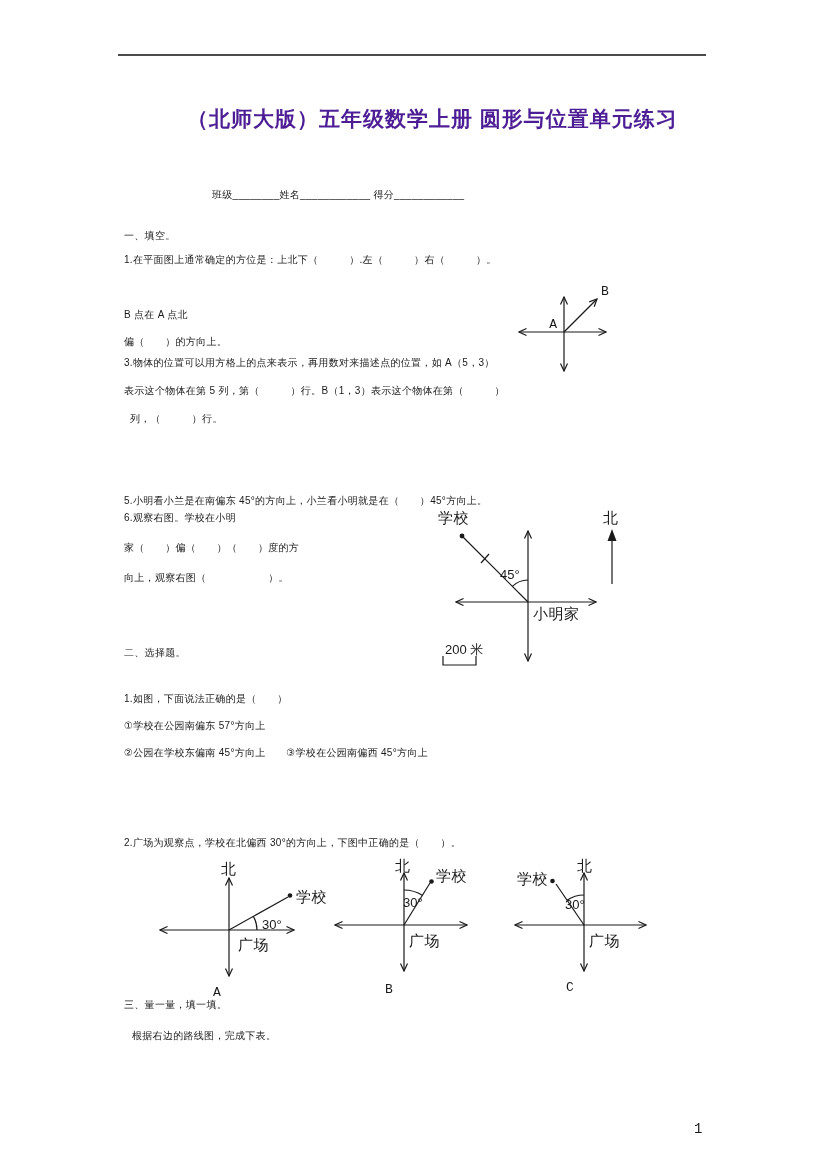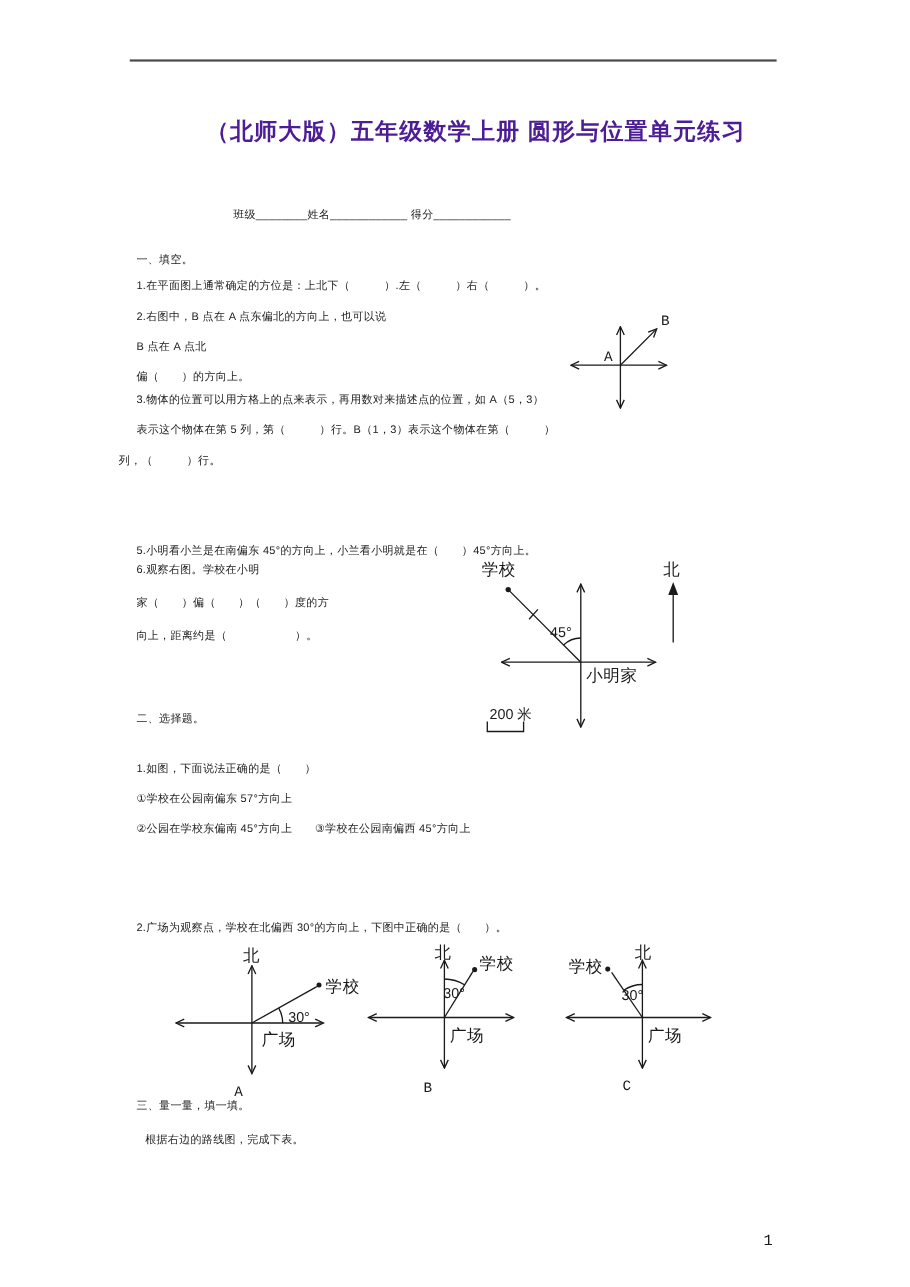--- a/index.html
+++ b/index.html
@@ -29,30 +29,29 @@
 <div class="page">
 
   <div class="rule"></div>
 
   <div class="title">（北师大版）五年级数学上册 圆形与位置单元练习</div>
 
   <div class="tline" style="left:212px; top:188px;">班级________姓名____________ 得分____________</div>
 
   <div class="tline" style="left:124px; top:229px;">一、填空。</div>
   <div class="tline" style="left:124px; top:253px;">1.在平面图上通常确定的方位是：上北下（　　　）.左（　　　）右（　　　）。</div>
-  <div class="tline" style="left:124px; top:281px;">2.右图中，B 点在 A 点东偏北的方向上，也可以说</div>
   <div class="tline" style="left:124px; top:308px;">B 点在 A 点北</div>
   <div class="tline" style="left:124px; top:335px;">偏（　　）的方向上。</div>
   <div class="tline" style="left:124px; top:356px;">3.物体的位置可以用方格上的点来表示，再用数对来描述点的位置，如 A（5，3）</div>
   <div class="tline" style="left:124px; top:384px;">表示这个物体在第 5 列，第（　　　）行。B（1，3）表示这个物体在第（　　　）</div>
-  <div class="tline" style="left:108px; top:412px;text-align:center;">列，（　　　）行。</div>
+  <div class="tline" style="left:130px; top:412px;text-align:center;">列，（　　　）行。</div>
   <div class="tline" style="left:124px; top:494px;">5.小明看小兰是在南偏东 45°的方向上，小兰看小明就是在（　　）45°方向上。</div>
   <div class="tline" style="left:124px; top:511px;">6.观察右图。学校在小明</div>
   <div class="tline" style="left:124px; top:541px;">家（　　）偏（　　）（　　）度的方</div>
-  <div class="tline" style="left:124px; top:571px;">向上，距离约是（　　　　　　）。</div>
+  <div class="tline" style="left:124px; top:571px;">向上，观察右图（　　　　　　）。</div>
 
   <svg class="diag" style="left:505px; top:275px;" width="120" height="105" viewBox="505 275 120 105">
     <defs>
       <marker id="mq2" viewBox="0 0 10 10" refX="9" refY="5" markerWidth="10" markerHeight="10" markerUnits="userSpaceOnUse" orient="auto-start-reverse">
         <path d="M1.5,1.5 L9,5 L1.5,8.5"></path>
       </marker>
     </defs>
     <line x1="564" y1="371" x2="564" y2="297" marker-start="url(#mq2)" marker-end="url(#mq2)"></line>
     <line x1="519" y1="332" x2="606" y2="332" marker-start="url(#mq2)" marker-end="url(#mq2)"></line>
     <line x1="564" y1="332" x2="597" y2="299" marker-end="url(#mq2)"></line>

